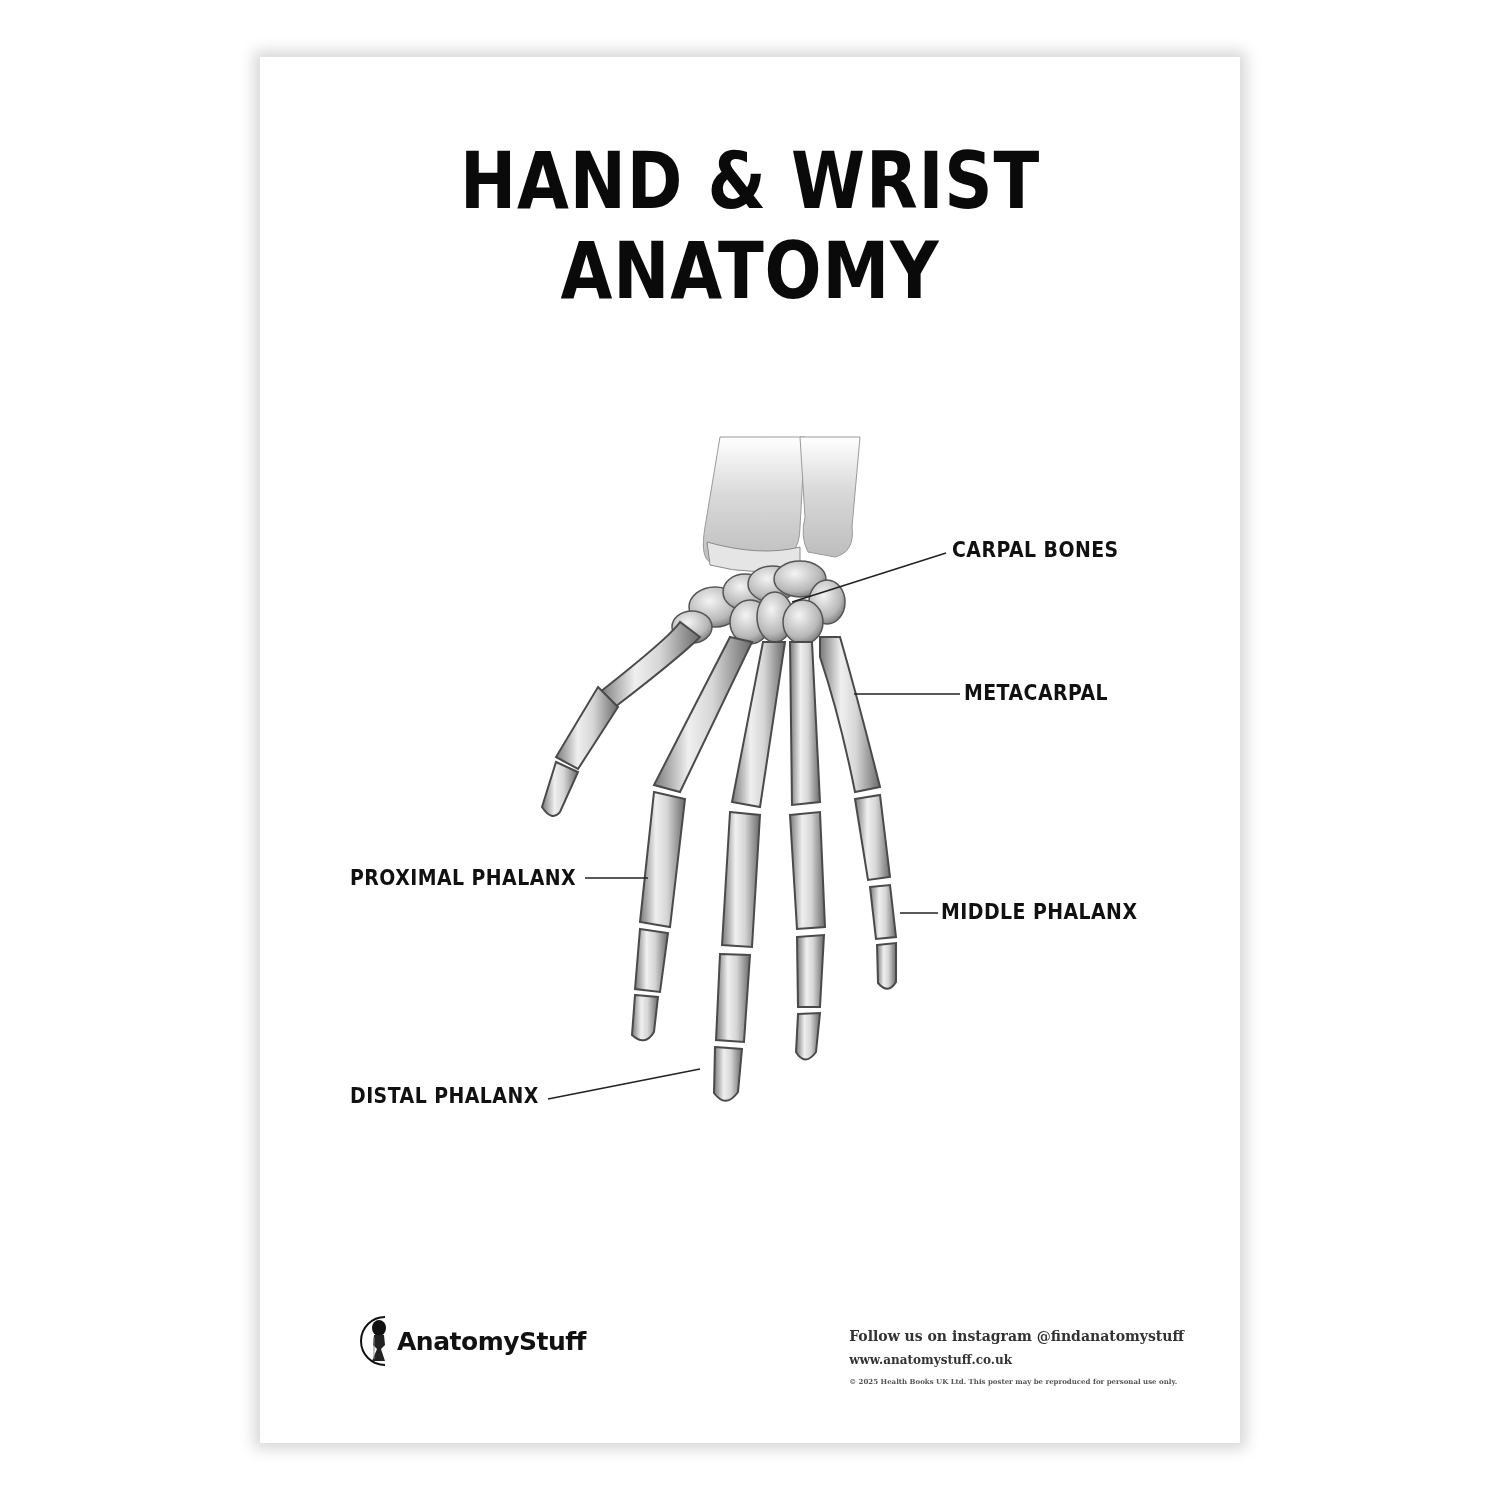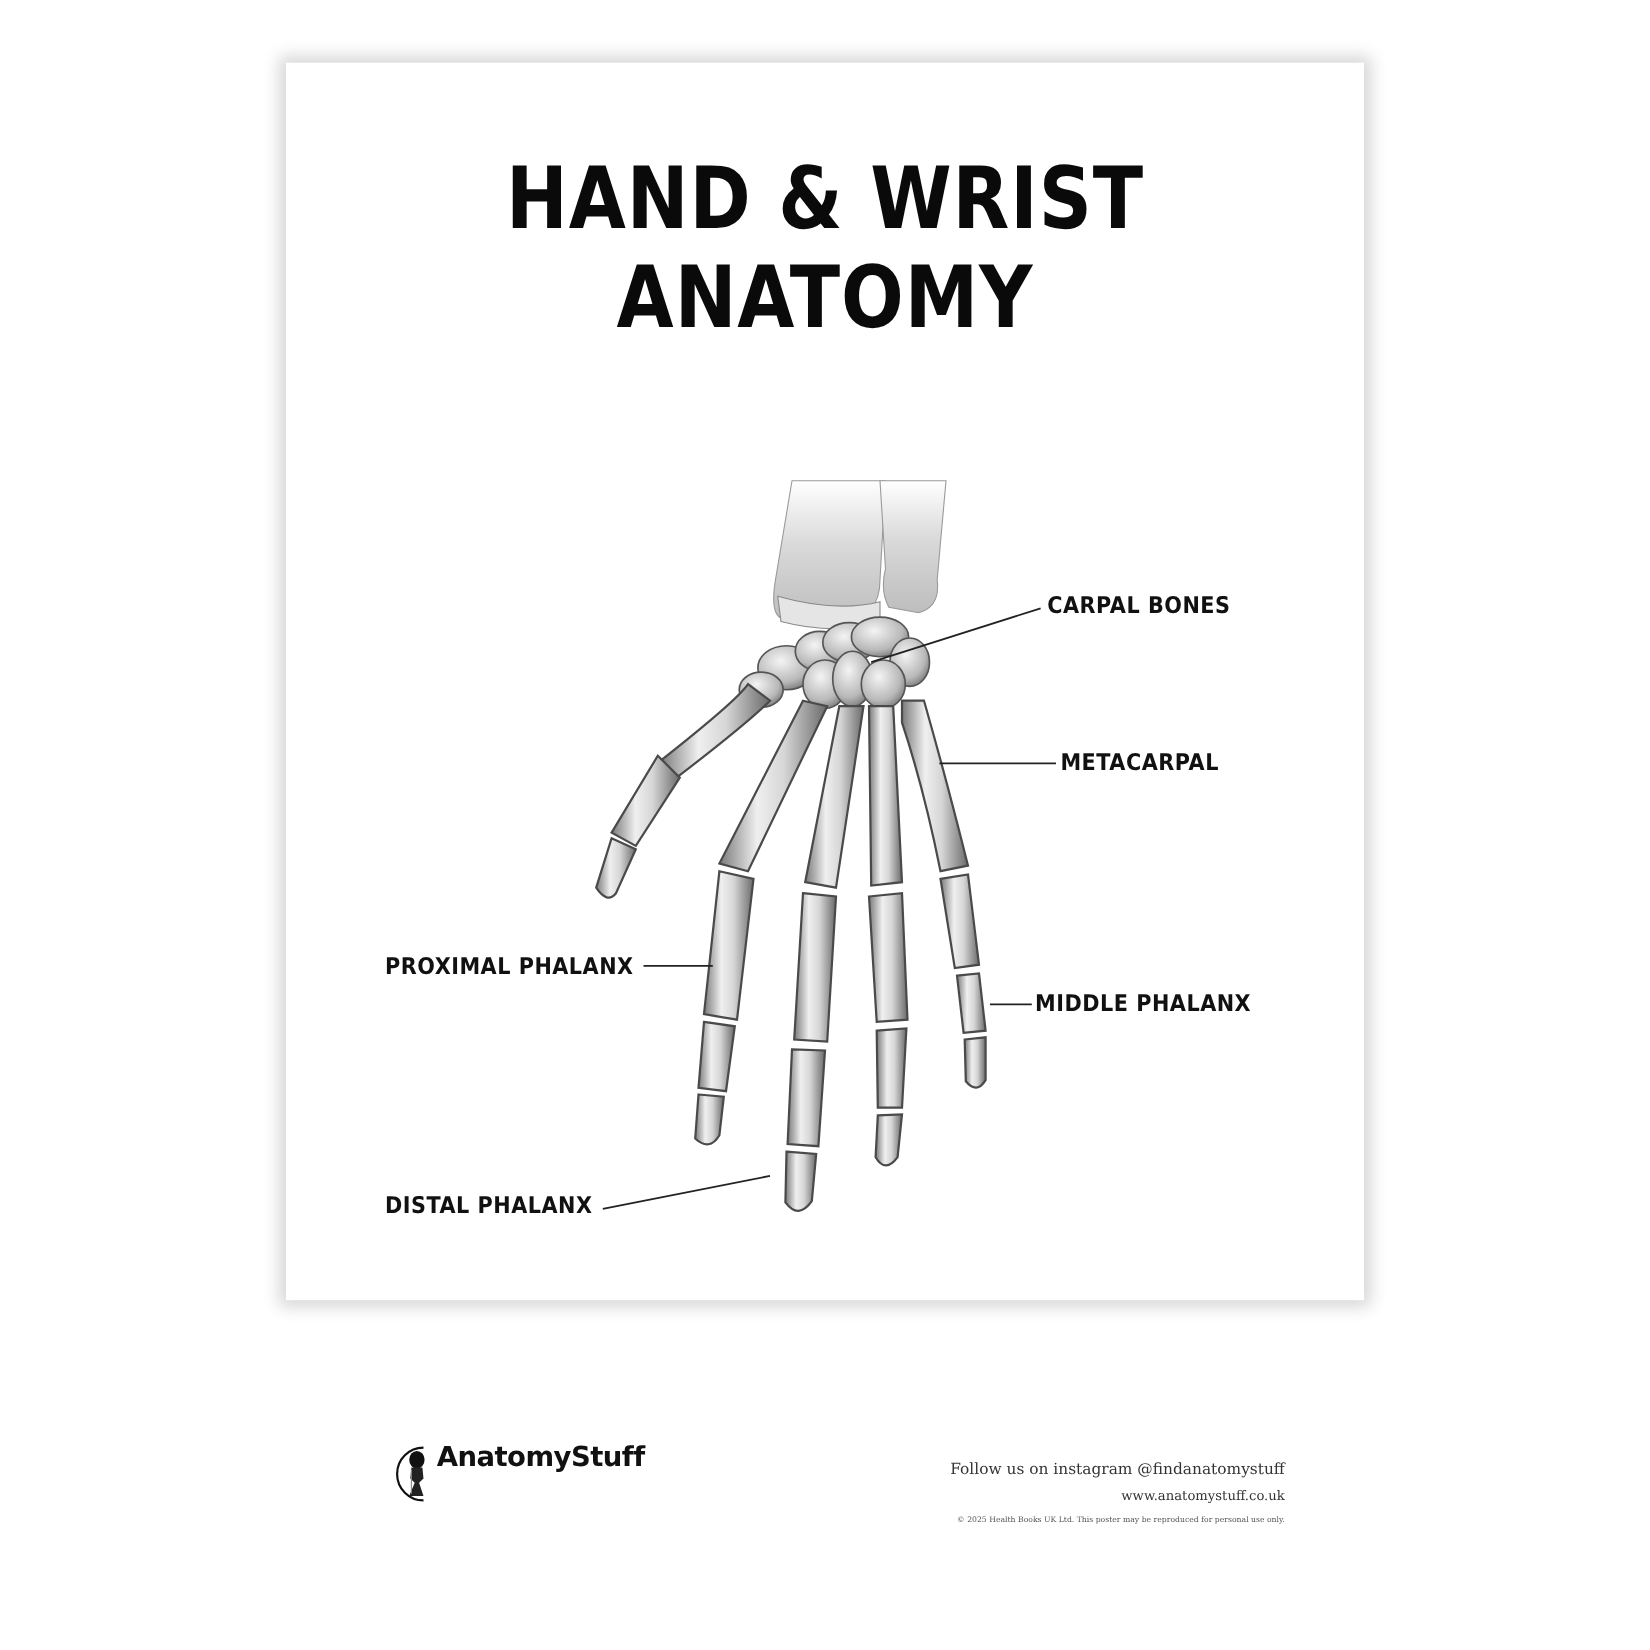--- a/index.html
+++ b/index.html
@@ -1,45 +1,45 @@
 <!DOCTYPE html>
 <html><head>
   <meta charset="utf-8">
   <style>
     html, body { margin:0; padding:0; }
     body {
       width:1500px; height:1500px; background:#ffffff; position:relative; overflow:hidden;
       font-family:"Liberation Sans", sans-serif;
     }
     .poster {
-      position:absolute; left:260px; top:57px; width:980px; height:1125px;
+      position:absolute; left:260px; top:57px; width:980px; height:1386px;
       background:#ffffff;
       box-shadow: 0 0 14px 6px rgba(0,0,0,0.16);
     }
     .title {
       position:absolute; left:0; width:980px; text-align:center;
       font-family:"DejaVu Sans", sans-serif; font-weight:bold;
       font-size:78px; line-height:92px; color:#0a0a0a;
       letter-spacing:1px; transform:scaleX(0.86); transform-origin:center top;
     }
     .title.l1 { top:78px; }
     .title.l2 { top:168px; }
     .diagram { position:absolute; left:0; top:0; width:980px; height:1386px; }
     .label {
       position:absolute; font-family:"DejaVu Sans", sans-serif; font-weight:bold;
       font-size:21px; color:#111; letter-spacing:0.5px; white-space:nowrap;
       transform:scaleX(0.9); transform-origin:left center;
     }
-    .logo { position:absolute; left:95px; top:1253px; height:62px; display:flex; }
+    .logo { position:absolute; left:95px; top:1253px; height:62px; display:flex; align-items:center; }
     .logo-mark { width:46px; height:60px; }
     .logo-text {
       font-family:"DejaVu Sans", sans-serif; font-weight:bold; font-size:25px; color:#111;
       margin-left:-4px; letter-spacing:-0.5px;
     }
-    .footer { position:absolute; right:72px; top:1267px; text-align:right; font-family:"DejaVu Serif", serif; color:#333; }
+    .footer { position:absolute; right:56px; top:1267px; text-align:left; font-family:"DejaVu Serif", serif; color:#333;font-weight:bold; }
     .footer .l1 { font-size:14px; line-height:24px; }
     .footer .l2 { font-size:12px; line-height:24px; }
     .footer .l3 { font-size:7px; line-height:20px; color:#555; }
   </style>
 </head>
 <body>
 
 <div class="poster">
 
   <div class="title l1">HAND &amp; WRIST</div>

